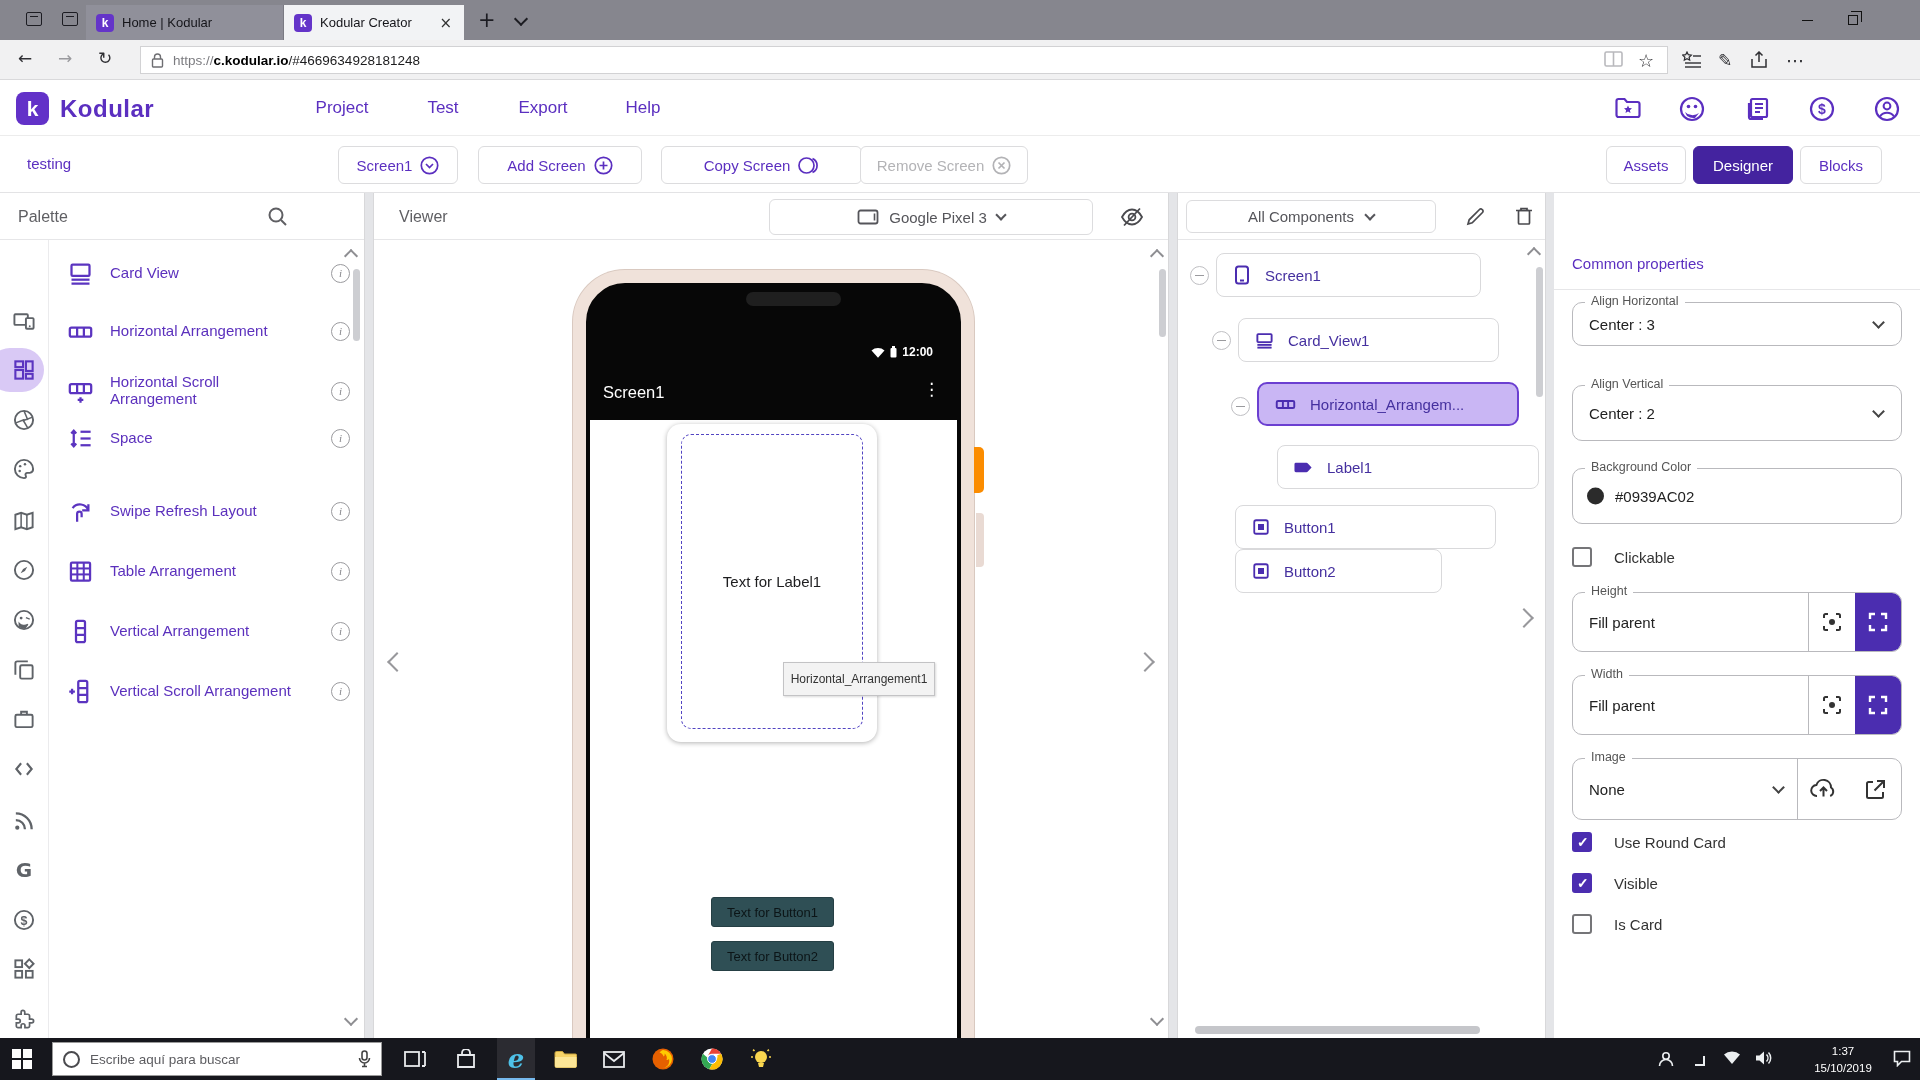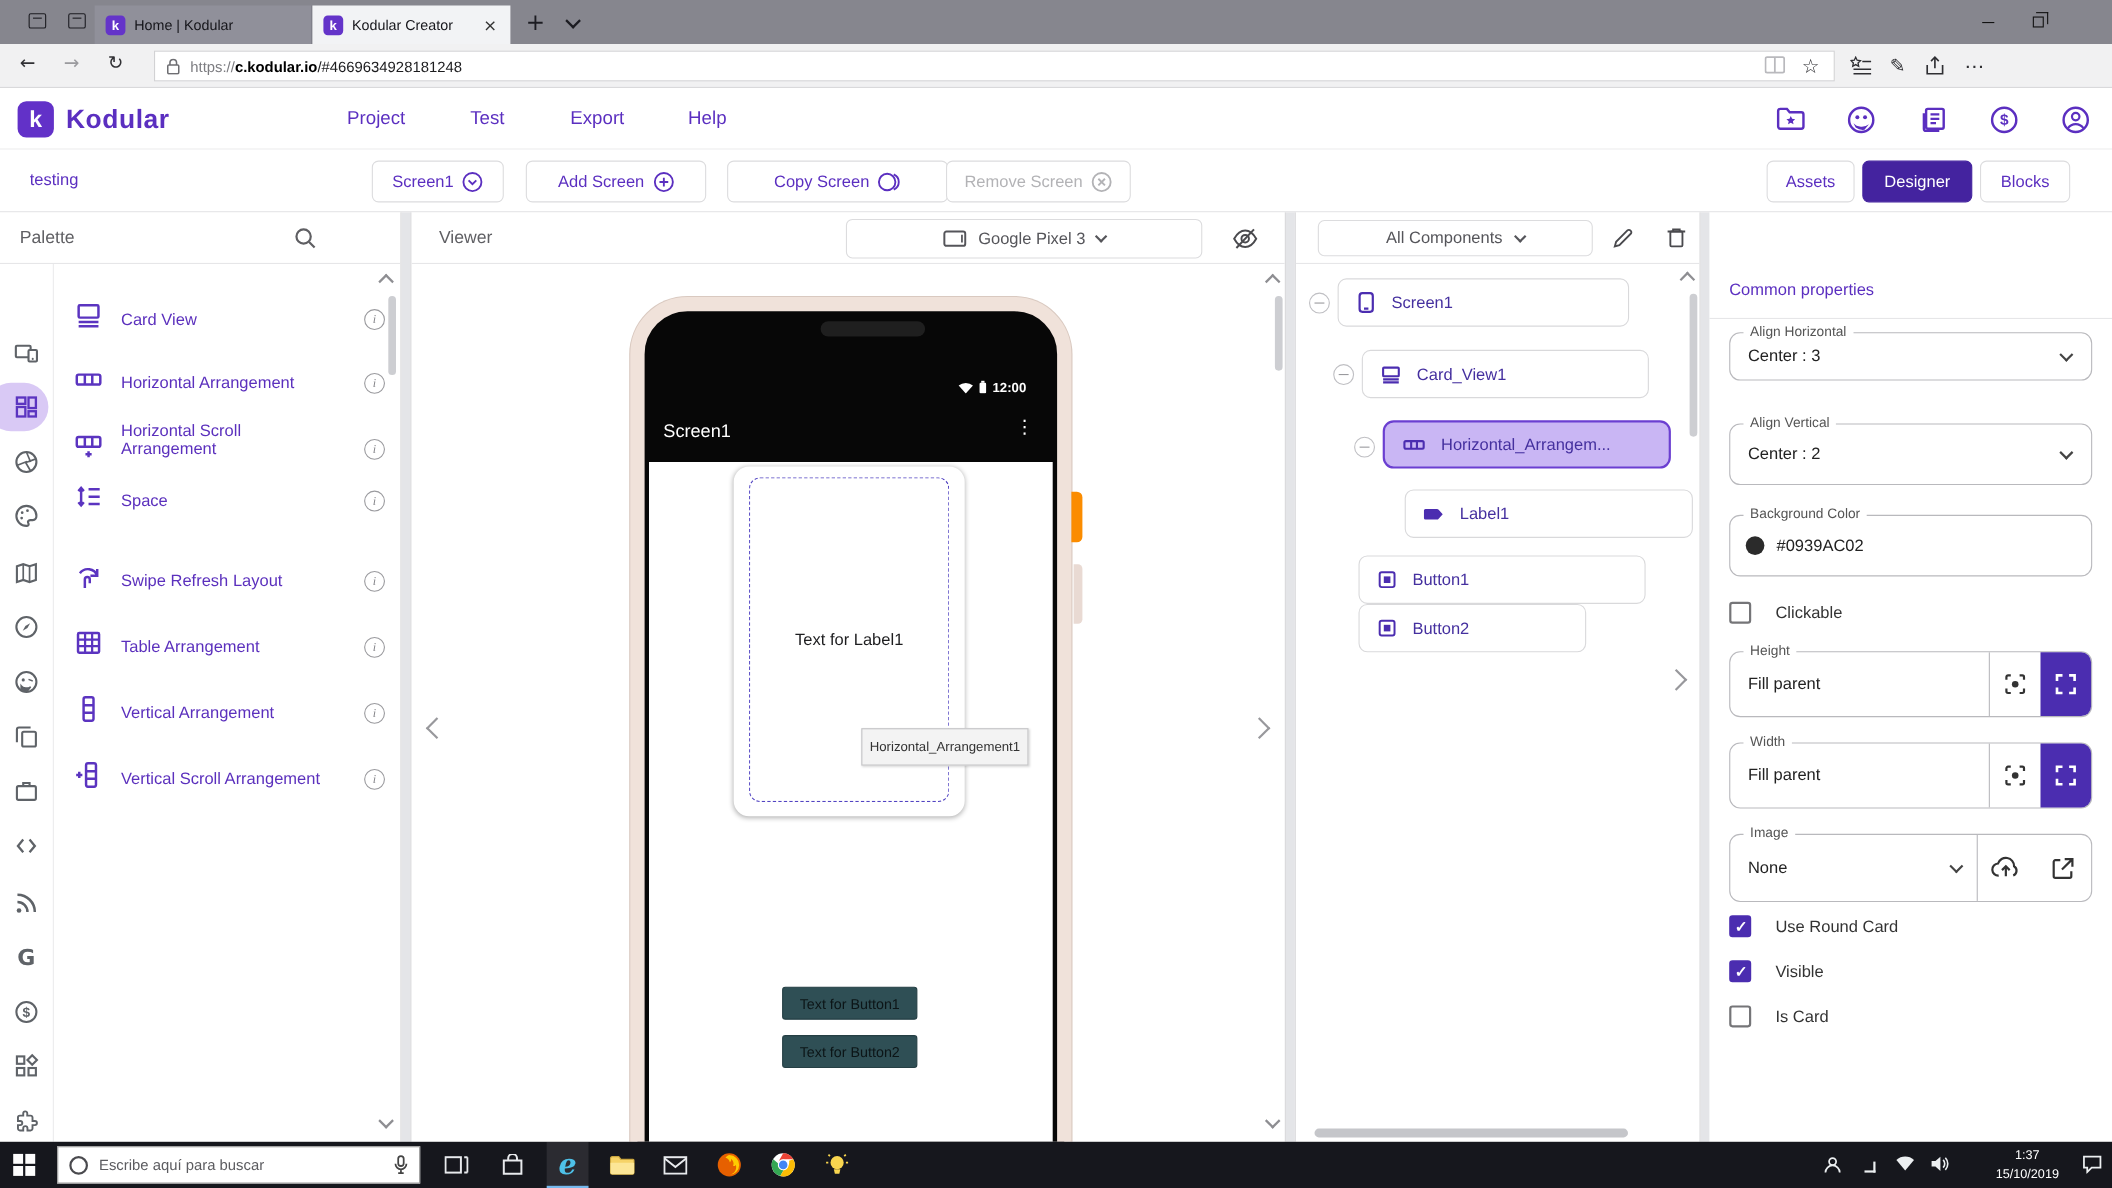--- a/index.html
+++ b/index.html
@@ -66,21 +66,21 @@
   .panel { position:absolute; top:193px; height:845px; background:#fff; }
   .panel-hdr { position:absolute; left:0; top:0; right:0; height:47px; border-bottom:1px solid #e6e6e8; }
   .panel-hdr-title { position:absolute; left:18px; top:15px; font-size:16px; color:#5f5f63; }
 
   
   #palette { left:0; width:365px; border-right:1px solid #d8d8da; }
   .rail { position:absolute; left:0; top:47px; bottom:0; width:49px; border-right:1px solid #ebebed; }
   .rail-ico { position:absolute; left:50%; transform:translate(-50%,-50%); color:#5f6368; }
   .rail-ico.sel { color:#5b34c0; }
   .rail-pill { position:absolute; left:-12px; width:56px; height:44px; border-radius:22px; background:#d9c9f5; }
-  .pal-row { position:absolute; left:49px; right:14px; height:54px; display:flex; align-items:flex-end; }
+  .pal-row { position:absolute; left:49px; right:14px; height:54px; display:flex; align-items:center; }
   .pal-ico { width:27px; margin-left:18px; color:#5b34c0; flex:none; }
   .pal-label { margin-left:16px; width:188px; font-size:15px; line-height:1.12; color:#5b30bd; font-weight:500; }
   .info-ico { margin-left:auto; width:19px; height:19px; border:1.6px solid #9a9a9e; border-radius:50%;
               color:#85858a; font-size:11px; display:flex; align-items:center; justify-content:center;
               font-style:italic; font-family:"Liberation Serif",serif; flex:none; }
   .scroll-arrow { position:absolute; width:10px; height:10px; border-right:2px solid #8e8e92; border-bottom:2px solid #8e8e92; }
   .up { transform:rotate(-135deg); } .down { transform:rotate(45deg); }
   .left-a { transform:rotate(135deg); } .right-a { transform:rotate(-45deg); }
   .vthumb { position:absolute; width:7px; border-radius:4px; background:#cdced2; }
 
@@ -110,21 +110,21 @@
               font-size:12px; color:#333; box-shadow:1px 1px 2px rgba(0,0,0,.15); }
   .pbtn { position:absolute; left:121px; width:123px; height:30px; background:#2f4f55; border:1px solid #253f44;
           border-radius:3px; color:#0c1517; font-size:13px; display:flex; align-items:center; justify-content:center; }
   .power-btn { position:absolute; left:388px; top:164px; width:10px; height:46px; background:#fb8c00; border-radius:0 5px 5px 0; }
   .vol-btn { position:absolute; left:390px; top:230px; width:8px; height:54px; background:#e9dad3; border-radius:0 4px 4px 0; }
 
   
   #components { left:1177px; width:369px; border:1px solid #d8d8da; border-top:none; border-bottom:none; }
   .allcomp-btn { position:absolute; left:8px; top:7px; width:250px; height:33px; border:1px solid #dcdcde;
                  border-radius:6px; display:flex; align-items:center; justify-content:center; gap:12px;
-                 font-size:15px; color:#55555a;margin-left:12px; }
+                 font-size:15px; color:#55555a; }
   .hdr-tool { position:absolute; top:13px; color:#4a4a4e; }
   .tree-row { position:absolute; height:44px; background:#fff; border:1px solid #d9d9db; border-radius:8px;
               display:flex; align-items:center; gap:14px; padding:0 16px; }
   .tree-row.sel { background:#c9b6f4; border:2px solid #6b3fd1; border-radius:10px; }
   .tree-ico { color:#4b2db0; flex:none; }
   .tree-label { font-size:15px; color:#45309f; white-space:nowrap; overflow:hidden; }
   .collapse { position:absolute; width:19px; height:19px; border:1.5px solid #bfbfc3; border-radius:50%;
               color:#9a9a9e; display:flex; align-items:center; justify-content:center; }
   .collapse::after { content:''; width:9px; border-top:1.5px solid #9a9a9e; }
   .hthumb { position:absolute; height:8px; border-radius:4px; background:#c5c6ca; }

